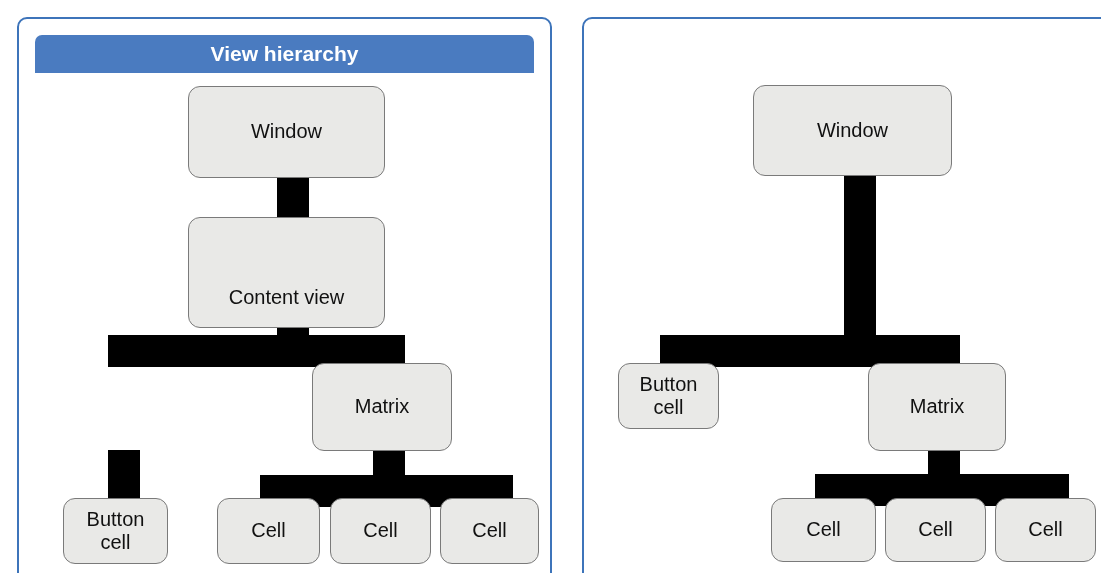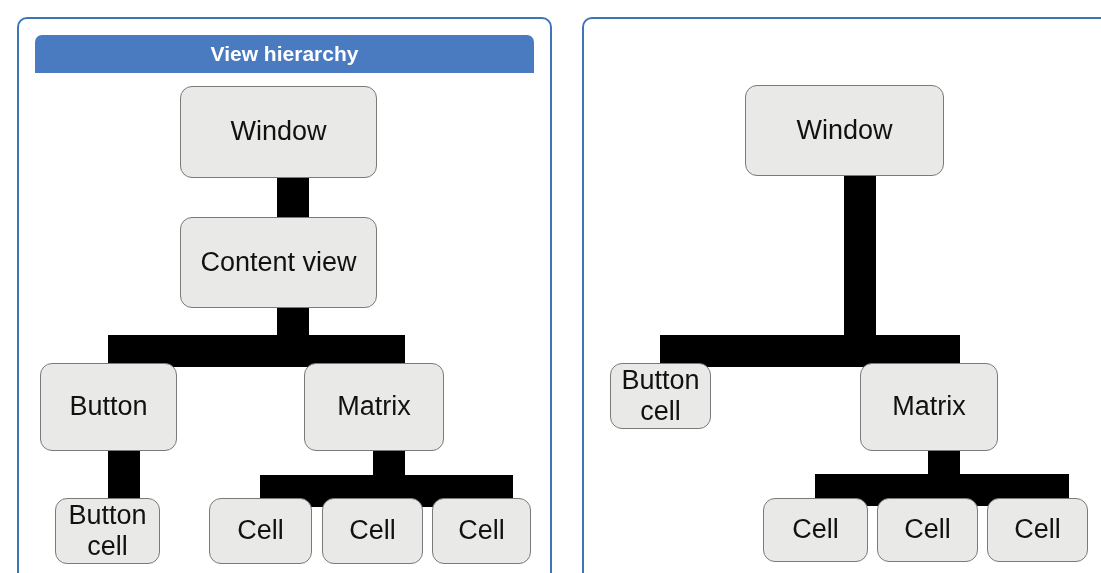--- a/index.html
+++ b/index.html
@@ -27,22 +27,23 @@
   .panel-header{
     height:38px;background:var(--header-bg);
     display:flex;align-items:center;justify-content:center;
     color:var(--header-text);font-size:21px;font-weight:bold;
     border-radius:7px 7px 0 0;
   }
   .node{
     position:absolute;background:var(--node-fill);
     border:1.5px solid var(--node-border);border-radius:12px;
     display:flex;align-items:center;justify-content:center;text-align:center;
-    font-size:27px;line-height:1.16;color:var(--node-text);
+    font-size:20px;line-height:1.16;color:var(--node-text);
     padding:2px;
+    margin-left:8px;
   }
   .vline{position:absolute;width:2px;background:var(--connector);}
   .hline{position:absolute;height:2px;background:var(--connector);}
 </style>
 </head>
 <body>
 
 <div class="panel panel-left">
   <div class="panel-header">
     <span>View hierarchy</span>
@@ -56,25 +57,22 @@
   <div class="vline" style="left:354px;top:431px;height:27px;"></div>
   <div class="hline" style="left:241px;top:456px;width:223px;"></div>
   <div class="vline" style="left:241px;top:456px;height:24px;"></div>
   <div class="vline" style="left:353px;top:456px;height:24px;"></div>
   <div class="vline" style="left:462px;top:456px;height:24px;"></div>
   <div class="vline" style="left:89px;top:431px;height:49px;"></div>
 
   <div class="node" style="left:161px;top:67px;width:197px;height:92px;">
     <span>Window</span>
   </div>
-  <div class="node" style="left:161px;top:198px;width:197px;height:91px;">
+  <div class="node" style="left:161px;top:198px;width:197px;height:111px;align-items:flex-end;">
     <span>Content view</span>
-  </div>
-  <div class="node" style="left:21px;top:344px;width:137px;height:88px;">
-    <span>Button</span>
   </div>
   <div class="node" style="left:285px;top:344px;width:140px;height:88px;">
     <span>Matrix</span>
   </div>
   <div class="node" style="left:36px;top:479px;width:105px;height:66px;">
     <span>Button cell</span>
   </div>
   <div class="node" style="left:190px;top:479px;width:103px;height:66px;">
     <span>Cell</span>
   </div>

